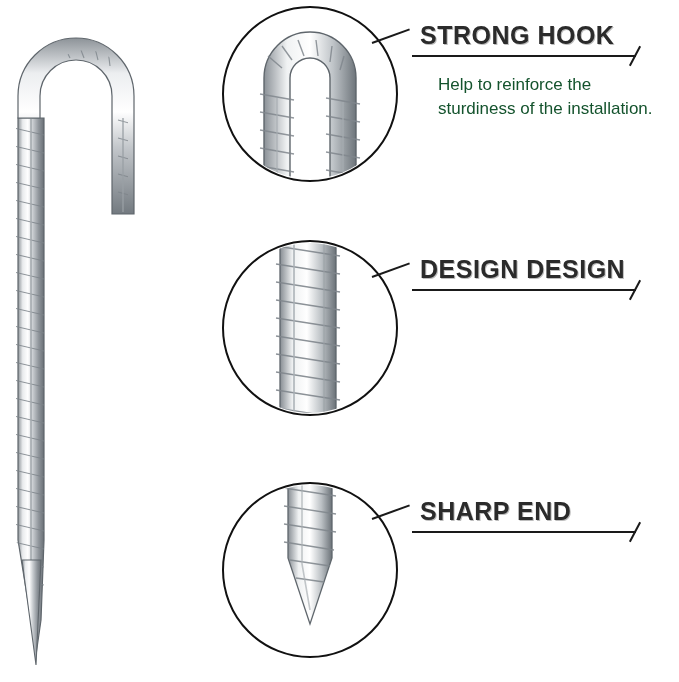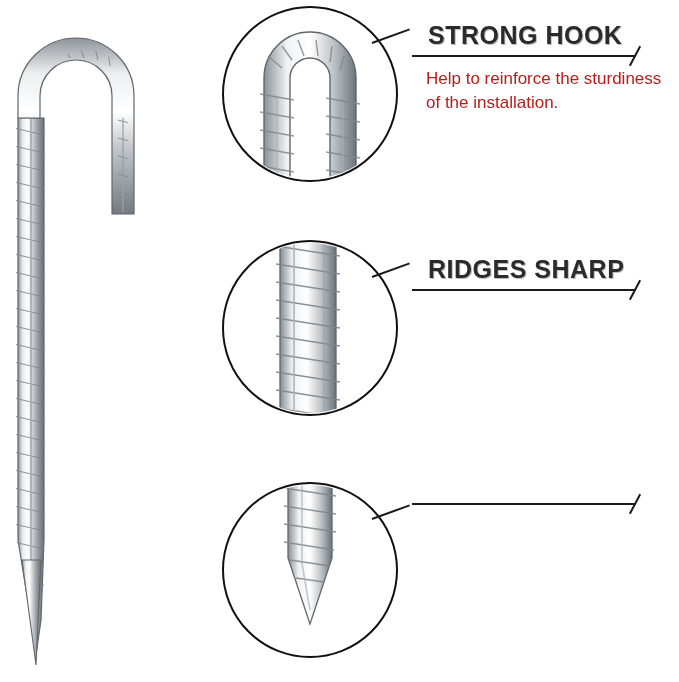--- a/index.html
+++ b/index.html
@@ -53,21 +53,21 @@
     width: 268px;
   }
 
   .feature-title {
     font-size: 25px;
     font-weight: bold;
     letter-spacing: 0.5px;
     color: #2b2b2b;
     text-shadow: 1px 1px 0 #bdbdbd;
     white-space: nowrap;
-    margin: 0 0 2px 16px;
+    margin: 0 0 2px 8px;
     line-height: 1.1;
   }
 
   .title-rule {
     position: relative;
     height: 3px;
     width: 252px;
     margin: 4px 0 10px 0;
   }
   .title-rule::before {
@@ -86,22 +86,22 @@
     top: -9px;
     width: 2px;
     height: 22px;
     background: #1a1a1a;
     transform: rotate(28deg);
   }
 
   .feature-body {
     font-size: 17px;
     line-height: 1.45;
-    color: #b91c1c;
-    margin: 4px;
+    color: #14532d;
+    margin: 16px;
     padding-left: 10px;
     max-width: 240px;
   }
 
   
   .leader {
     position: absolute;
     width: 40px;
     height: 2px;
     background: #1a1a1a;
@@ -279,21 +279,21 @@
             <path d="M52 148 L116 158"></path>
           <path d="M52 166 L116 176"></path>
         </g>
         <path d="M70 -10 L70 182" stroke="#a9afb4" stroke-width="2" opacity="0.75"></path>
         <path d="M100 -10 L100 182" stroke="#9aa0a5" stroke-width="1.6" opacity="0.6"></path>
       </g>
     </svg>
   </div>
   <div class="leader"></div>
   <div class="feature-text">
-    <h2 class="feature-title">RIDGES SHARP</h2>
+    <h2 class="feature-title">DESIGN DESIGN</h2>
     <div class="title-rule"></div>
   </div>
 </section>
 
 <section class="feature" id="feature-2">
   <div class="feature-circle">
     <svg viewBox="0 0 172 172" width="172" height="172" xmlns="http://www.w3.org/2000/svg">
       <defs>
         <linearGradient id="g3" x1="0" y1="0" x2="1" y2="0">
           <stop offset="0%" stop-color="#888e94"></stop>
@@ -316,15 +316,16 @@
           <path d="M60 58 L110 66"></path>
             <path d="M66 76 L106 82"></path>
             <path d="M72 94 L100 98"></path>
         </g>
         <path d="M78 -10 L78 80 L86 126" stroke="#a9afb4" stroke-width="1.6" opacity="0.7" fill="none"></path>
       </g>
     </svg>
   </div>
   <div class="leader"></div>
   <div class="feature-text">
+    <h2 class="feature-title">SHARP END</h2>
     <div class="title-rule"></div>
   </div>
 </section>
 
 </body></html>

